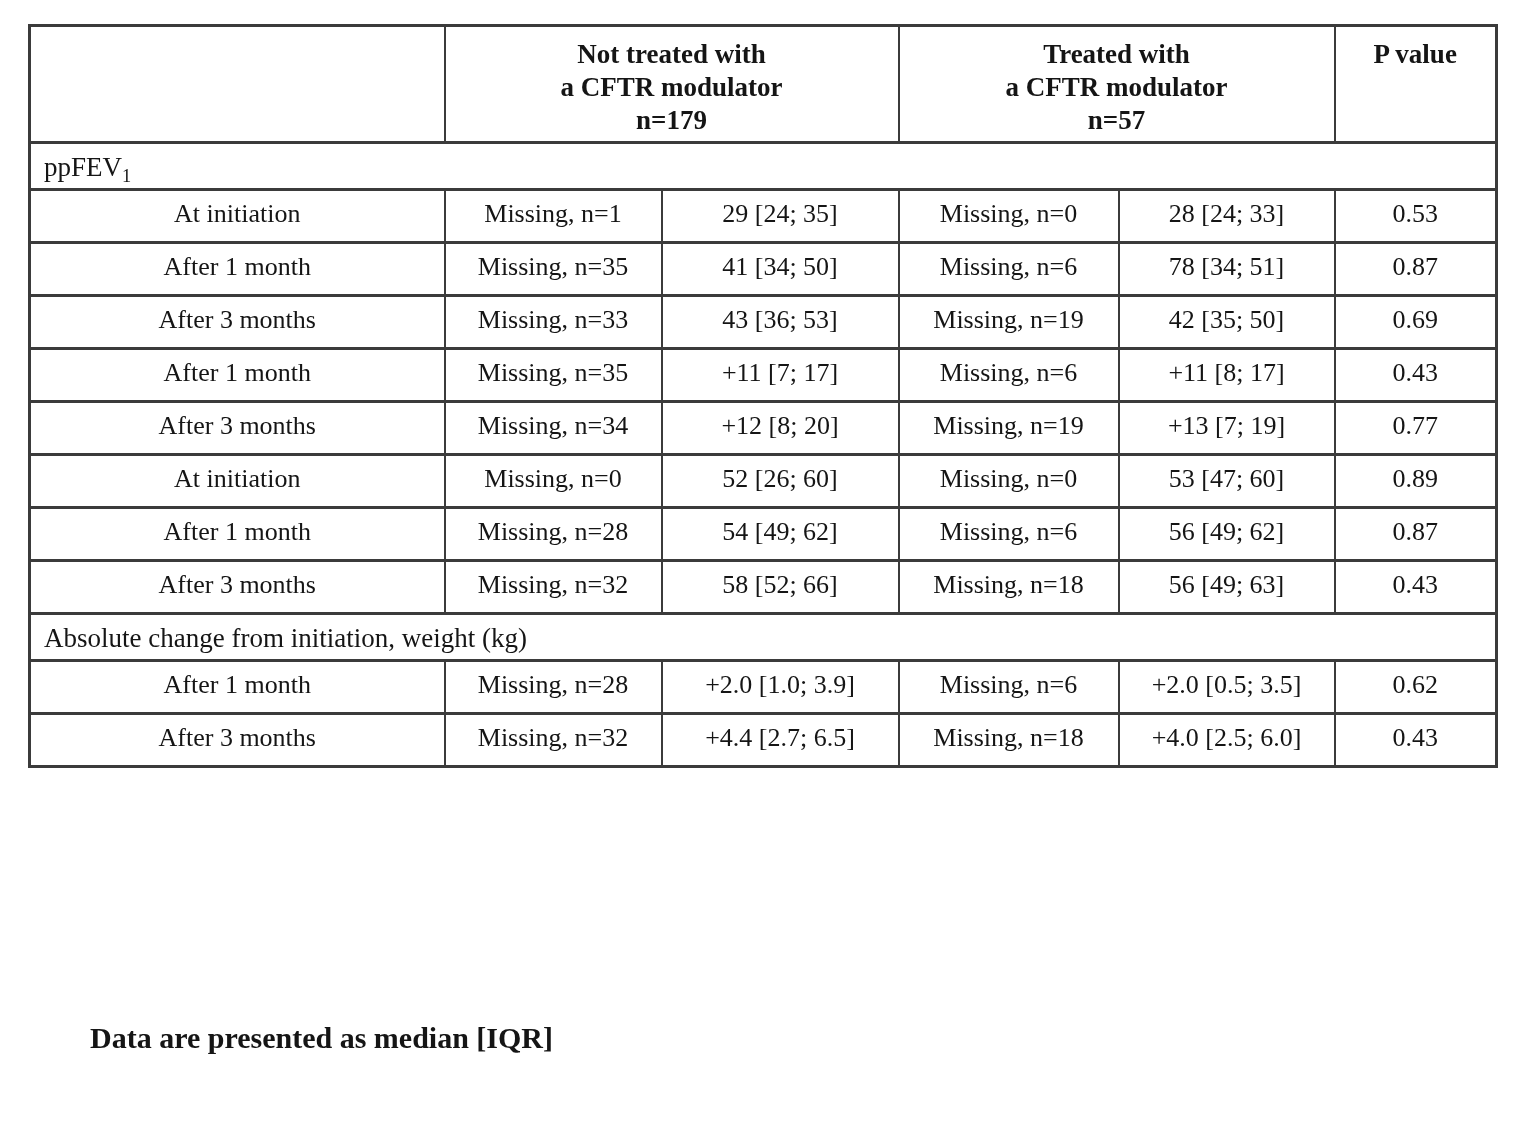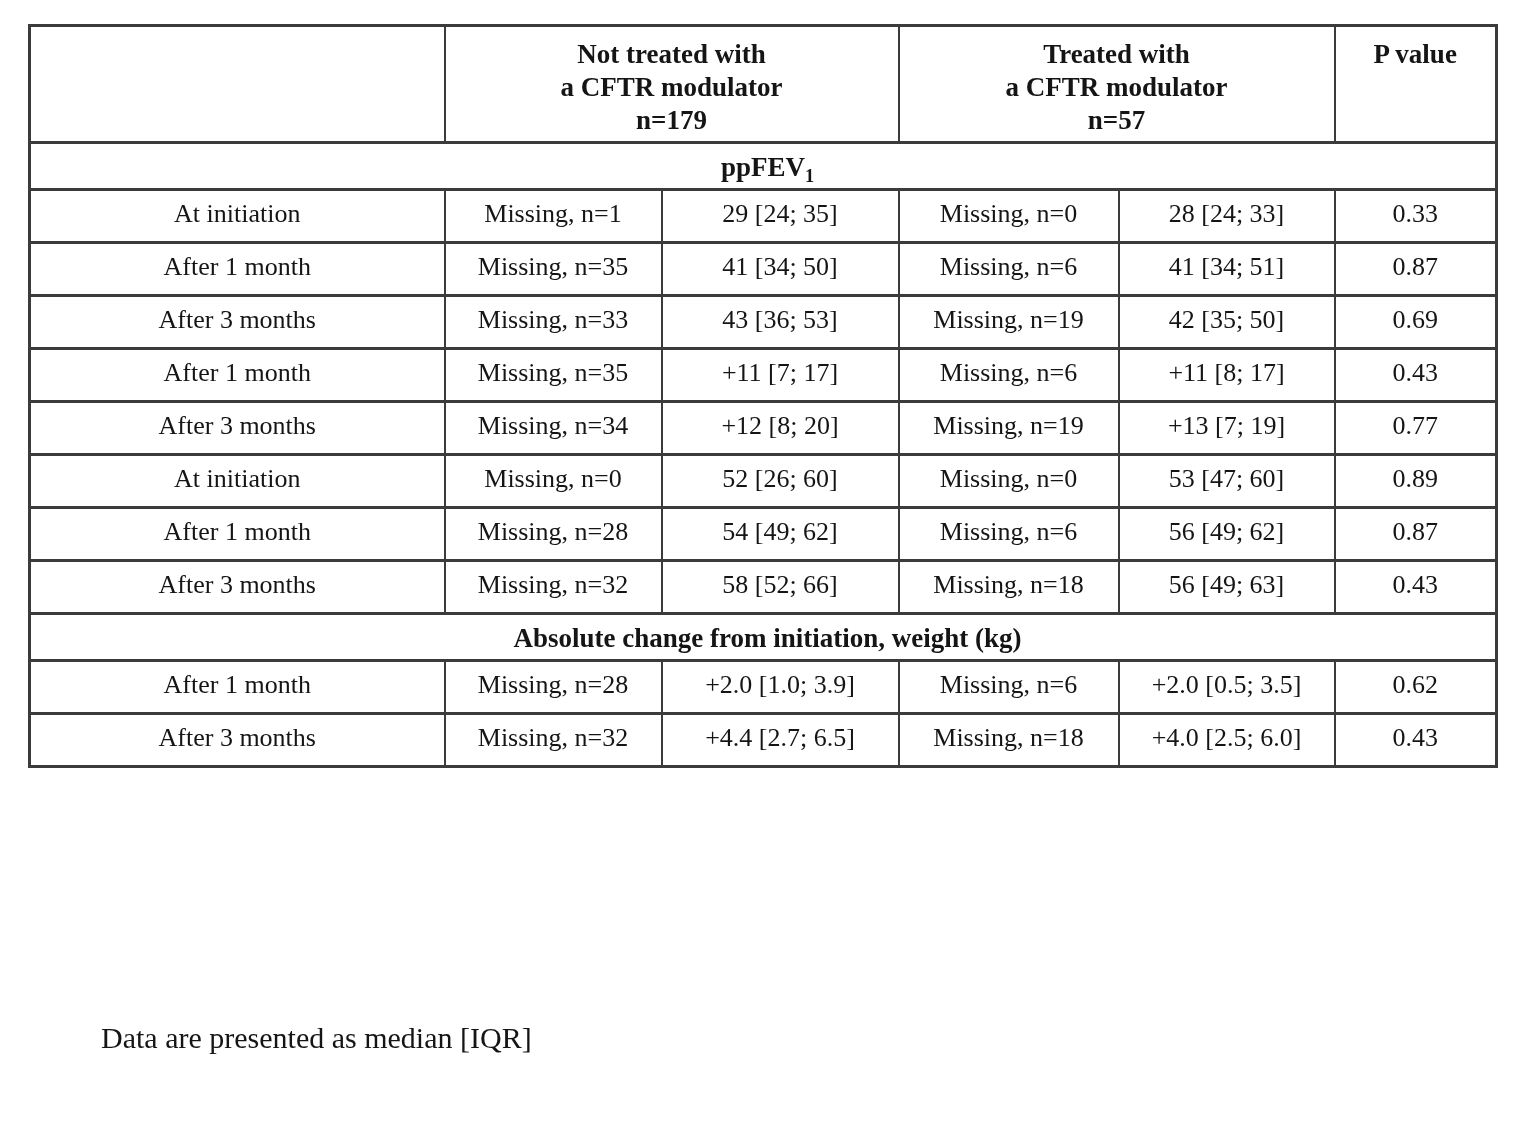--- a/index.html
+++ b/index.html
@@ -27,35 +27,35 @@
     overflow: hidden;
   }
   tr.header-row td {
     font-weight: bold;
     font-size: 27px;
     height: 96px;
     padding-top: 11px;
   }
   tr.header-row td .hline { display: block; }
   tr.section-row td {
-    text-align: center;
-    font-weight: bold;
+    text-align: left;
+    font-weight: normal;
     font-size: 27px;
     height: 33px;
     padding-left: 13px;
   }
   tr.data-row td { height: 39px; }
   tr.data-row.tall td { height: 64px; }
   sub { font-size: 0.68em; line-height: 0; }
 
   .footnotes {
     position: absolute; left: 90px; top: 1016px;
     font-size: 30px; line-height: 1.45;
   }
-  .footnotes .fn-line1 { font-weight: normal; margin-left: 11px; }
+  .footnotes .fn-line1 { font-weight: bold; }
   .footnotes .fn-bold { font-weight: bold; }
 </style>
 </head>
 <body>
 
 <div class="page">
 
   <table class="data-table">
     <colgroup>
       <col style="width:415px">
@@ -84,28 +84,28 @@
 
     <tr class="section-row">
       <td colspan="6"><span>ppFEV</span><sub>1</sub></td>
     </tr>
     <tr class="data-row">
       <td>At initiation</td>
       <td>Missing, n=1</td>
       <td>29 [24; 35]</td>
       <td>Missing, n=0</td>
       <td>28 [24; 33]</td>
-      <td>0.33</td>
+      <td>0.53</td>
     </tr>
     <tr class="data-row">
       <td>After 1 month</td>
       <td>Missing, n=35</td>
       <td>41 [34; 50]</td>
       <td>Missing, n=6</td>
-      <td>41 [34; 51]</td>
+      <td>78 [34; 51]</td>
       <td>0.87</td>
     </tr>
     <tr class="data-row">
       <td>After 3 months</td>
       <td>Missing, n=33</td>
       <td>43 [36; 53]</td>
       <td>Missing, n=19</td>
       <td>42 [35; 50]</td>
       <td>0.69</td>
     </tr>

